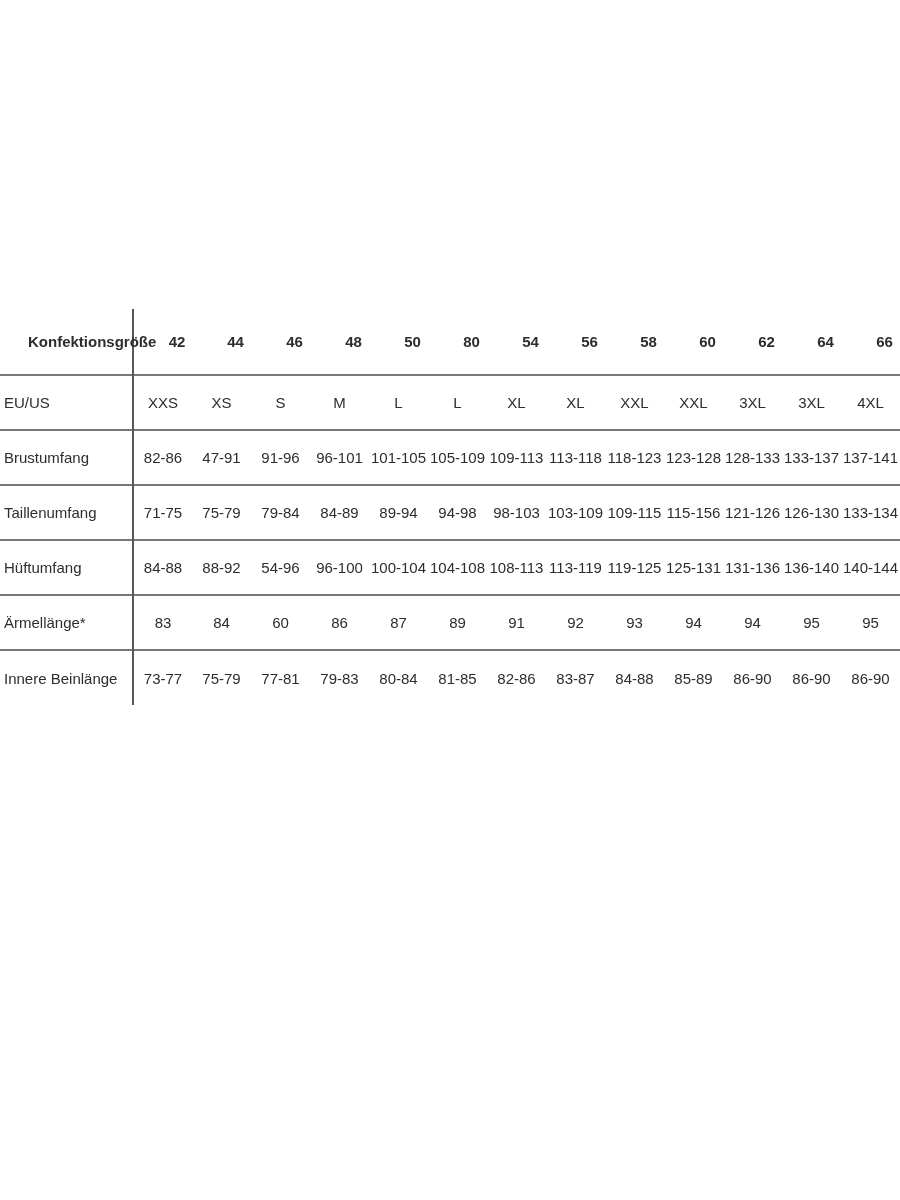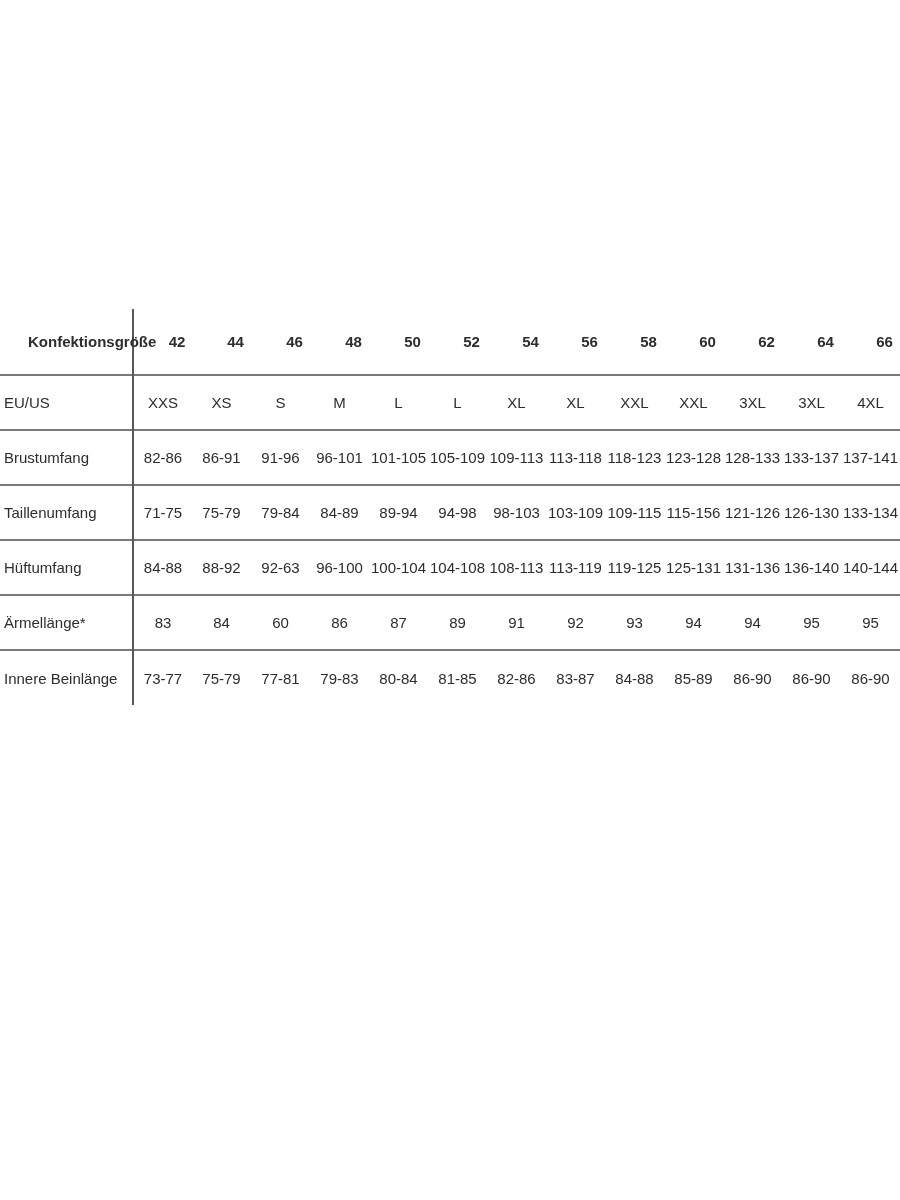--- a/index.html
+++ b/index.html
@@ -76,21 +76,21 @@
       <col class="data-col-w">
     </colgroup>
     <tbody>
         <tr class="size-row first">
           <th scope="row" class="rowlabel">Konfektionsgröße</th>
           <td>42</td>
           <td>44</td>
           <td>46</td>
           <td>48</td>
           <td>50</td>
-          <td>52</td>
+          <td>80</td>
           <td>54</td>
           <td>56</td>
           <td>58</td>
           <td>60</td>
           <td>62</td>
           <td>64</td>
           <td>66</td>
         </tr>
         <tr class="size-row">
           <th scope="row" class="rowlabel">EU/US</th>
@@ -104,21 +104,21 @@
           <td>XL</td>
           <td>XXL</td>
           <td>XXL</td>
           <td>3XL</td>
           <td>3XL</td>
           <td>4XL</td>
         </tr>
         <tr class="size-row">
           <th scope="row" class="rowlabel">Brustumfang</th>
           <td>82-86</td>
-          <td>86-91</td>
+          <td>47-91</td>
           <td>91-96</td>
           <td>96-101</td>
           <td>101-105</td>
           <td>105-109</td>
           <td>109-113</td>
           <td>113-118</td>
           <td>118-123</td>
           <td>123-128</td>
           <td>128-133</td>
           <td>133-137</td>
@@ -137,21 +137,21 @@
           <td>109-115</td>
           <td>115-156</td>
           <td>121-126</td>
           <td>126-130</td>
           <td>133-134</td>
         </tr>
         <tr class="size-row">
           <th scope="row" class="rowlabel">Hüftumfang</th>
           <td>84-88</td>
           <td>88-92</td>
-          <td>92-63</td>
+          <td>54-96</td>
           <td>96-100</td>
           <td>100-104</td>
           <td>104-108</td>
           <td>108-113</td>
           <td>113-119</td>
           <td>119-125</td>
           <td>125-131</td>
           <td>131-136</td>
           <td>136-140</td>
           <td>140-144</td>

